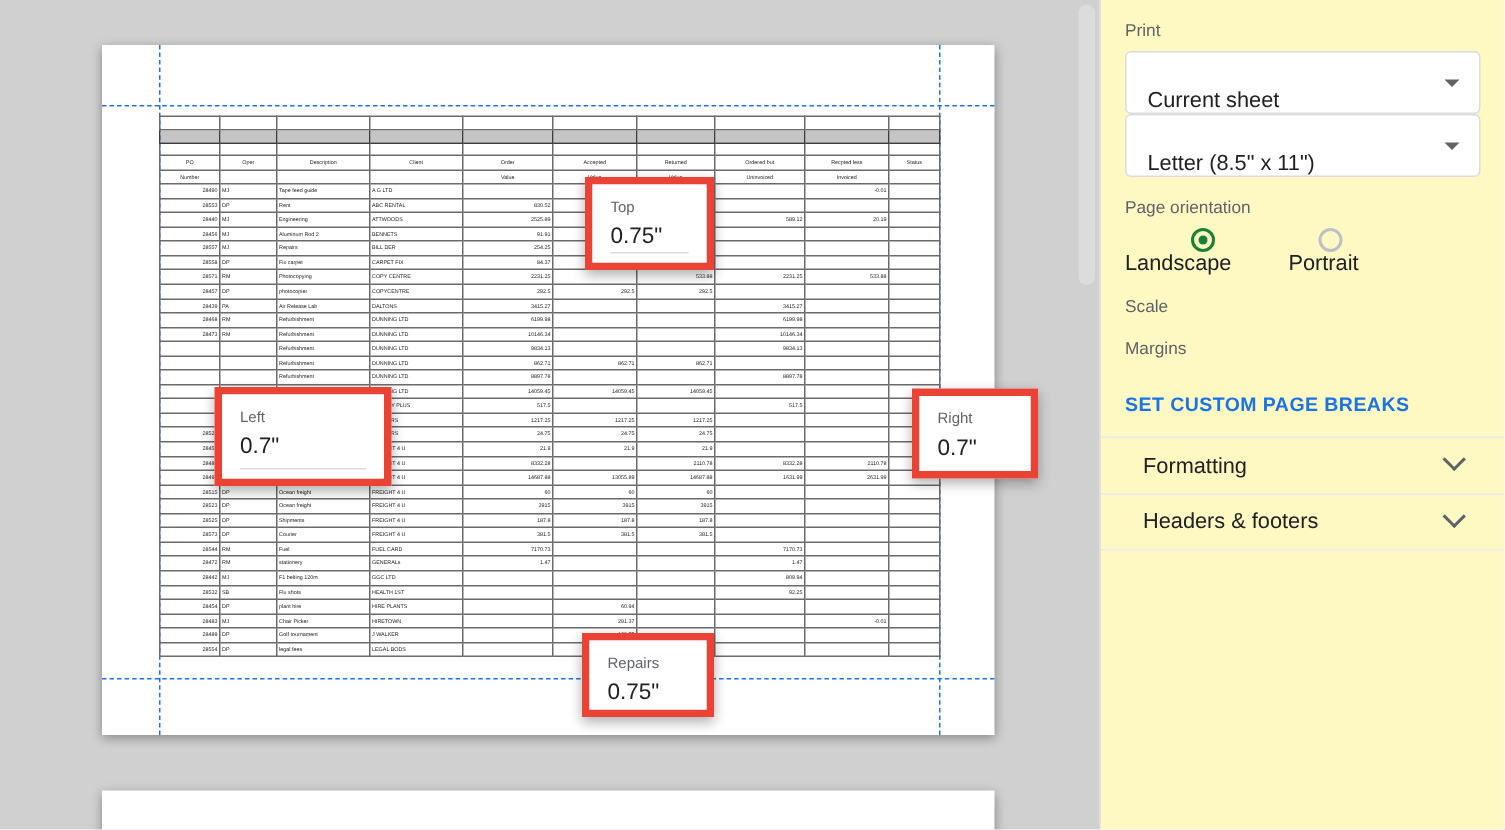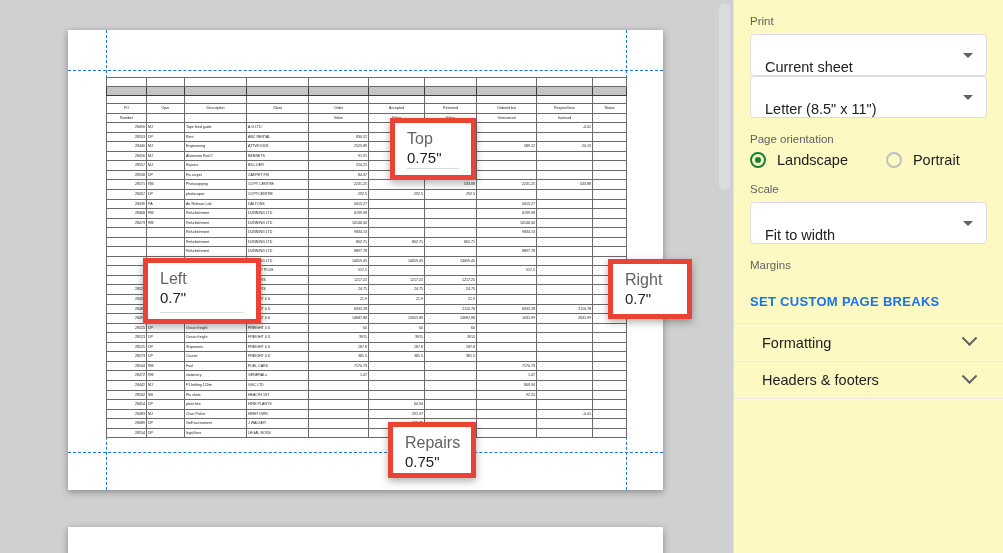--- a/index.html
+++ b/index.html
@@ -92,21 +92,21 @@
   }
   .callout-inner {
     background: #fff;
     width: 100%; height: 100%;
     padding: 9px 12px 6px 12px;
     display: flex;
     flex-direction: column;
     justify-content: flex-start;
   }
   .callout-label {
-    font-size: 16px;
+    font-size: 10px;
     color: #5f6368;
     line-height: 14px;
     margin-bottom: 2px;
   }
   .callout-value {
     font-size: 15px;
     color: #202124;
     line-height: 19px;
   }
   .callout-underline {
@@ -176,20 +176,21 @@
     display: flex;
     align-items: center;
     margin-top: 4px;
     margin-bottom: 2px;
   }
   .radio-item {
     display: flex;
     align-items: flex-end;
     cursor: pointer;
     margin-right: 38px;
+    flex-direction: column;
   }
   .radio-circle {
     width: 16px; height: 16px;
     border-radius: 50%;
     border: 2px solid #bdc1c6;
     position: relative;
     margin-right: 11px;
     flex: none;
   }
   .radio-circle.checked { border-color: #188038; }
@@ -783,24 +784,20 @@
         </div>
         <div class="radio-item">
           <span class="radio-circle"></span>
           <span class="radio-text">Portrait</span>
         </div>
       </div>
     </div>
 
     <div class="field-group">
       <div class="field-label">Scale</div>
-      <div class="select-box">
-        <span>Fit to width</span>
-        <span class="select-caret"></span>
-      </div>
     </div>
 
     <div class="field-group">
       <div class="field-label">Margins</div>
     </div>
 
     <div class="link-action">SET CUSTOM PAGE BREAKS</div>
 
     <div class="section-row">
       <span class="section-title">Formatting</span>

